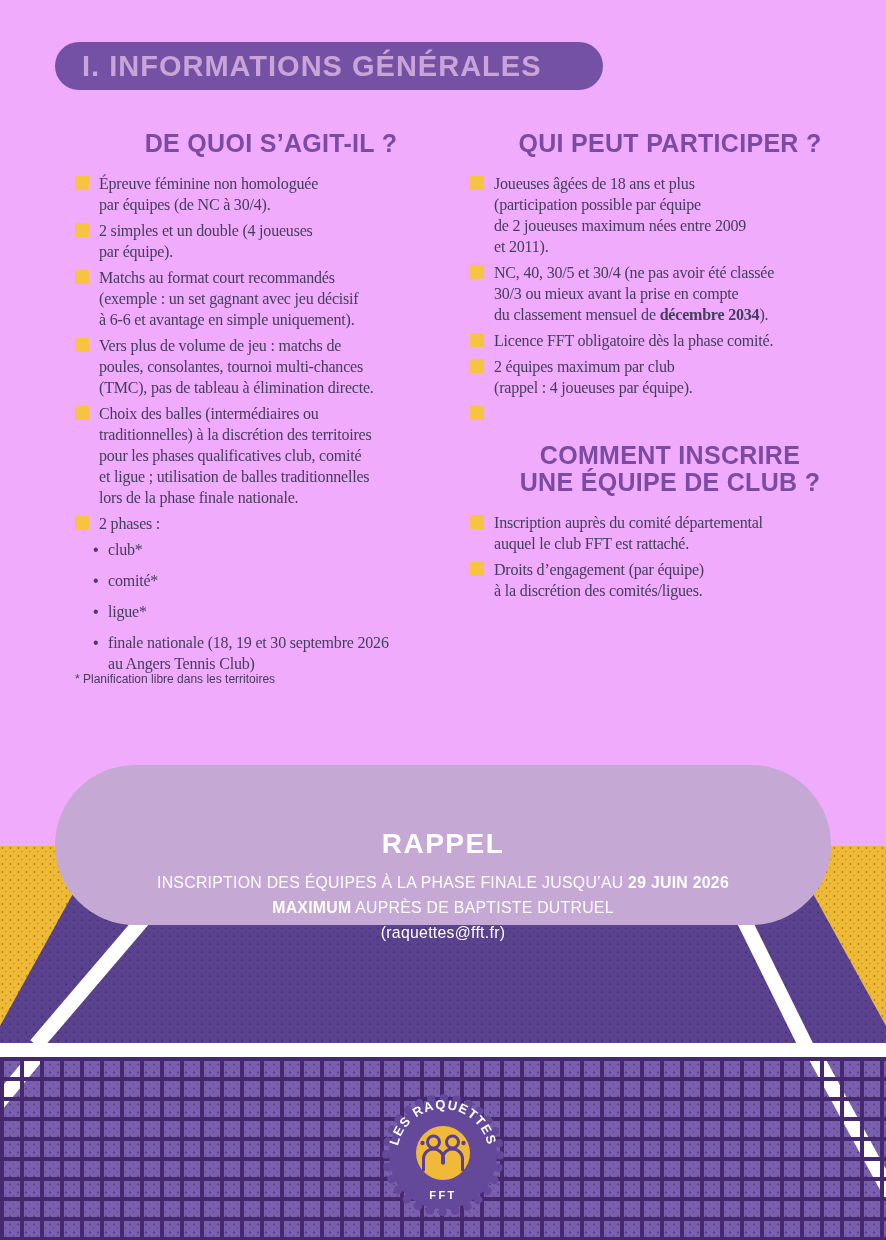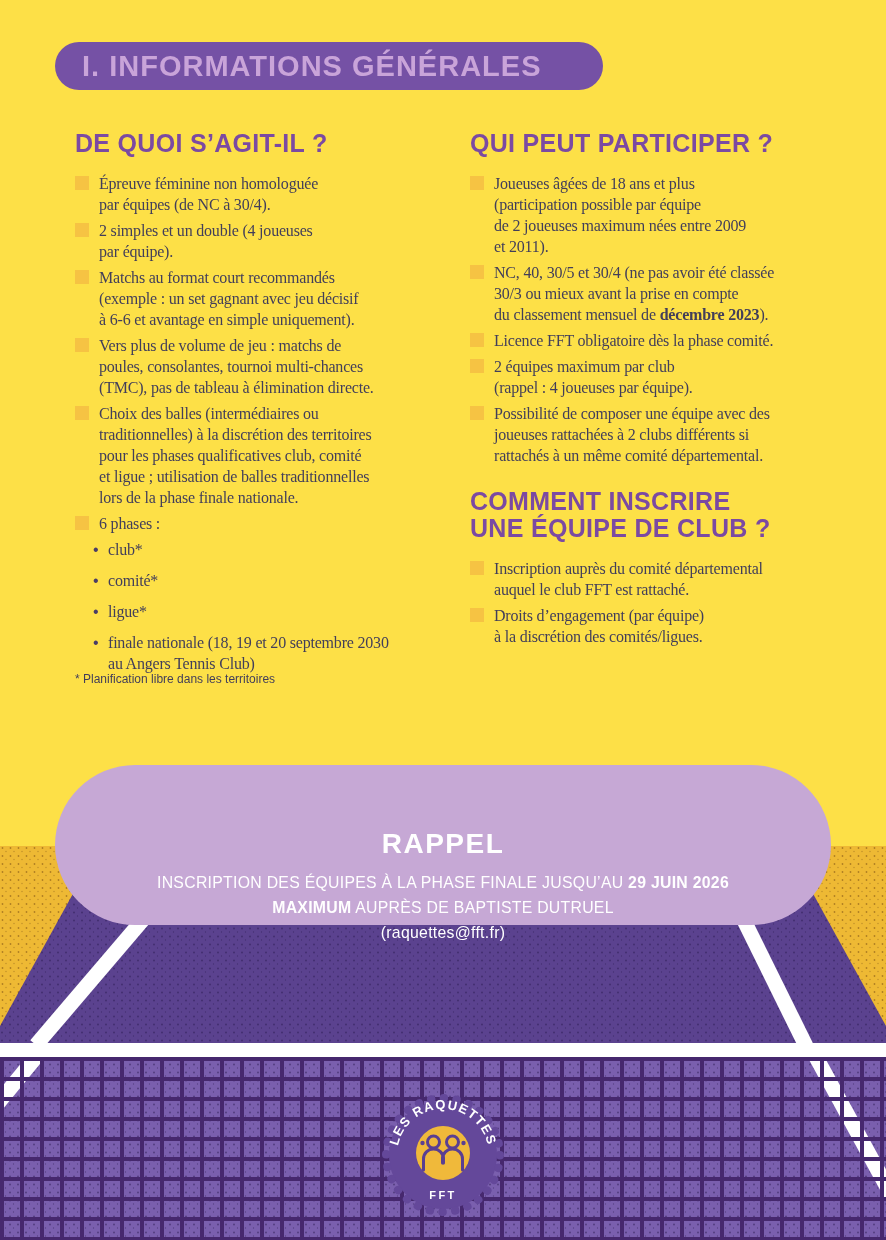--- a/index.html
+++ b/index.html
@@ -1,30 +1,30 @@
 <!DOCTYPE html>
 <html><head>
 <meta charset="utf-8">
 <style>
   html,body{margin:0;padding:0;background:#ffffff;}
-  .page{position:relative;width:886px;height:1240px;background:#fde047;overflow:hidden;
+  .page{position:relative;width:886px;height:1240px;background:#f0abfc;overflow:hidden;
         font-family:"Liberation Sans", sans-serif;}
 
   
   .title-pill{position:absolute;left:55px;top:42px;width:548px;height:48px;border-radius:24px;
       background:#7551a5;display:flex;align-items:center;padding-left:27px;box-sizing:border-box;}
   .title-text{color:#c9a4d9;font-weight:bold;font-size:29px;letter-spacing:1px;}
 
   
   .col{position:absolute;top:130px;}
   .col-left{left:75px;width:392px;}
   .col-right{left:470px;width:400px;}
   .section + .section{margin-top:22px;}
   .sec-heading{font-size:25px;font-weight:bold;color:#7b4aa2;letter-spacing:.3px;
-      line-height:27px;margin-bottom:16px;white-space:pre-line;}
+      line-height:27px;margin-bottom:16px;white-space:pre-line;text-align:center;}
   .item{display:flex;margin-bottom:5px;}
   .sq{flex:0 0 14px;width:14px;height:14px;background:#f6c343;margin:3px 10px 0 0;}
   .item-text{font-size:16px;line-height:21px;color:#423e5a;letter-spacing:-.2px;white-space:pre-line;font-family:Liberation Serif, serif;}
   .b{font-weight:bold;}
   .subitem{display:flex;margin:4px 0 10px 18px;}
   .dot{flex:0 0 6px;color:#4a3d66;font-size:16px;line-height:21px;margin-right:9px;}
   .dot::before{content:"•";}
   .footnote{position:absolute;left:75px;top:672px;font-size:12px;color:#423e5a;}
 
   
@@ -78,71 +78,68 @@
         <div class="item">
           <span class="sq"></span>
           <div class="item-text"><span>Choix des balles (intermédiaires ou
 traditionnelles) à la discrétion des territoires
 pour les phases qualificatives club, comité
 et ligue ; utilisation de balles traditionnelles
 lors de la phase finale nationale.</span></div>
         </div>
         <div class="item">
           <span class="sq"></span>
-          <div class="item-text"><span>6 phases :</span></div>
+          <div class="item-text"><span>2 phases :</span></div>
         </div>
         <div class="subitem">
           <span class="dot"></span>
           <div class="item-text"><span>club*</span></div>
         </div>
         <div class="subitem">
           <span class="dot"></span>
           <div class="item-text"><span>comité*</span></div>
         </div>
         <div class="subitem">
           <span class="dot"></span>
           <div class="item-text"><span>ligue*</span></div>
         </div>
         <div class="subitem">
           <span class="dot"></span>
-          <div class="item-text"><span>finale nationale (18, 19 et 20 septembre 2030
+          <div class="item-text"><span>finale nationale (18, 19 et 30 septembre 2026
 au Angers Tennis Club)</span></div>
         </div>
       </div>
     </div>
   <div class="col col-right">
       <div class="section">
         <div class="sec-heading">QUI PEUT PARTICIPER ?</div>
         <div class="item">
           <span class="sq"></span>
           <div class="item-text"><span>Joueuses âgées de 18 ans et plus
 (participation possible par équipe
 de 2 joueuses maximum nées entre 2009
 et 2011).</span></div>
         </div>
         <div class="item">
           <span class="sq"></span>
           <div class="item-text"><span>NC, 40, 30/5 et 30/4 (ne pas avoir été classée
 30/3 ou mieux avant la prise en compte
-du classement mensuel de </span><span class="b">décembre 2023</span><span>).</span></div>
+du classement mensuel de </span><span class="b">décembre 2034</span><span>).</span></div>
         </div>
         <div class="item">
           <span class="sq"></span>
           <div class="item-text"><span>Licence FFT obligatoire dès la phase comité.</span></div>
         </div>
         <div class="item">
           <span class="sq"></span>
           <div class="item-text"><span>2 équipes maximum par club
 (rappel : 4 joueuses par équipe).</span></div>
         </div>
         <div class="item">
           <span class="sq"></span>
-          <div class="item-text"><span>Possibilité de composer une équipe avec des
-joueuses rattachées à 2 clubs différents si
-rattachés à un même comité départemental.</span></div>
         </div>
       </div>
       <div class="section">
         <div class="sec-heading">COMMENT INSCRIRE
 UNE ÉQUIPE DE CLUB ?</div>
         <div class="item">
           <span class="sq"></span>
           <div class="item-text"><span>Inscription auprès du comité départemental
 auquel le club FFT est rattaché.</span></div>
         </div>

